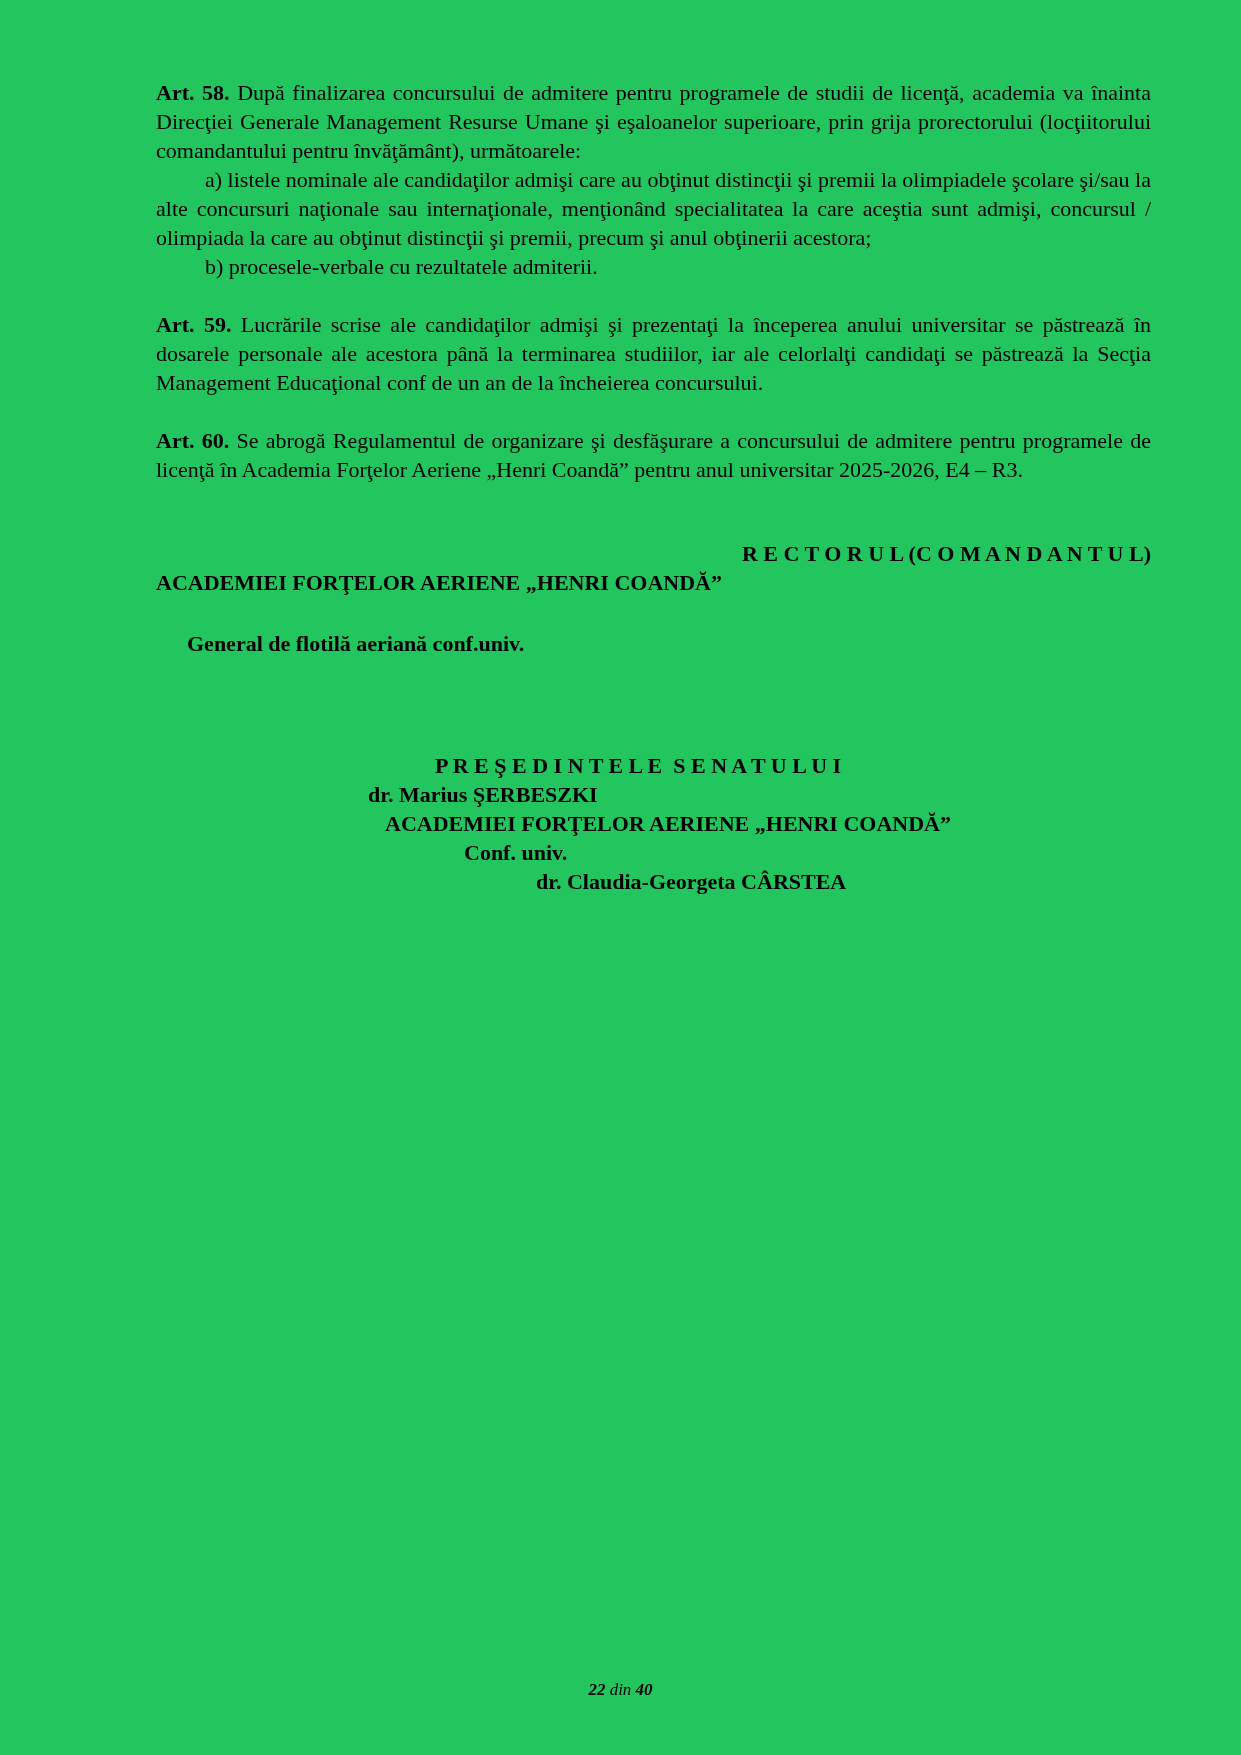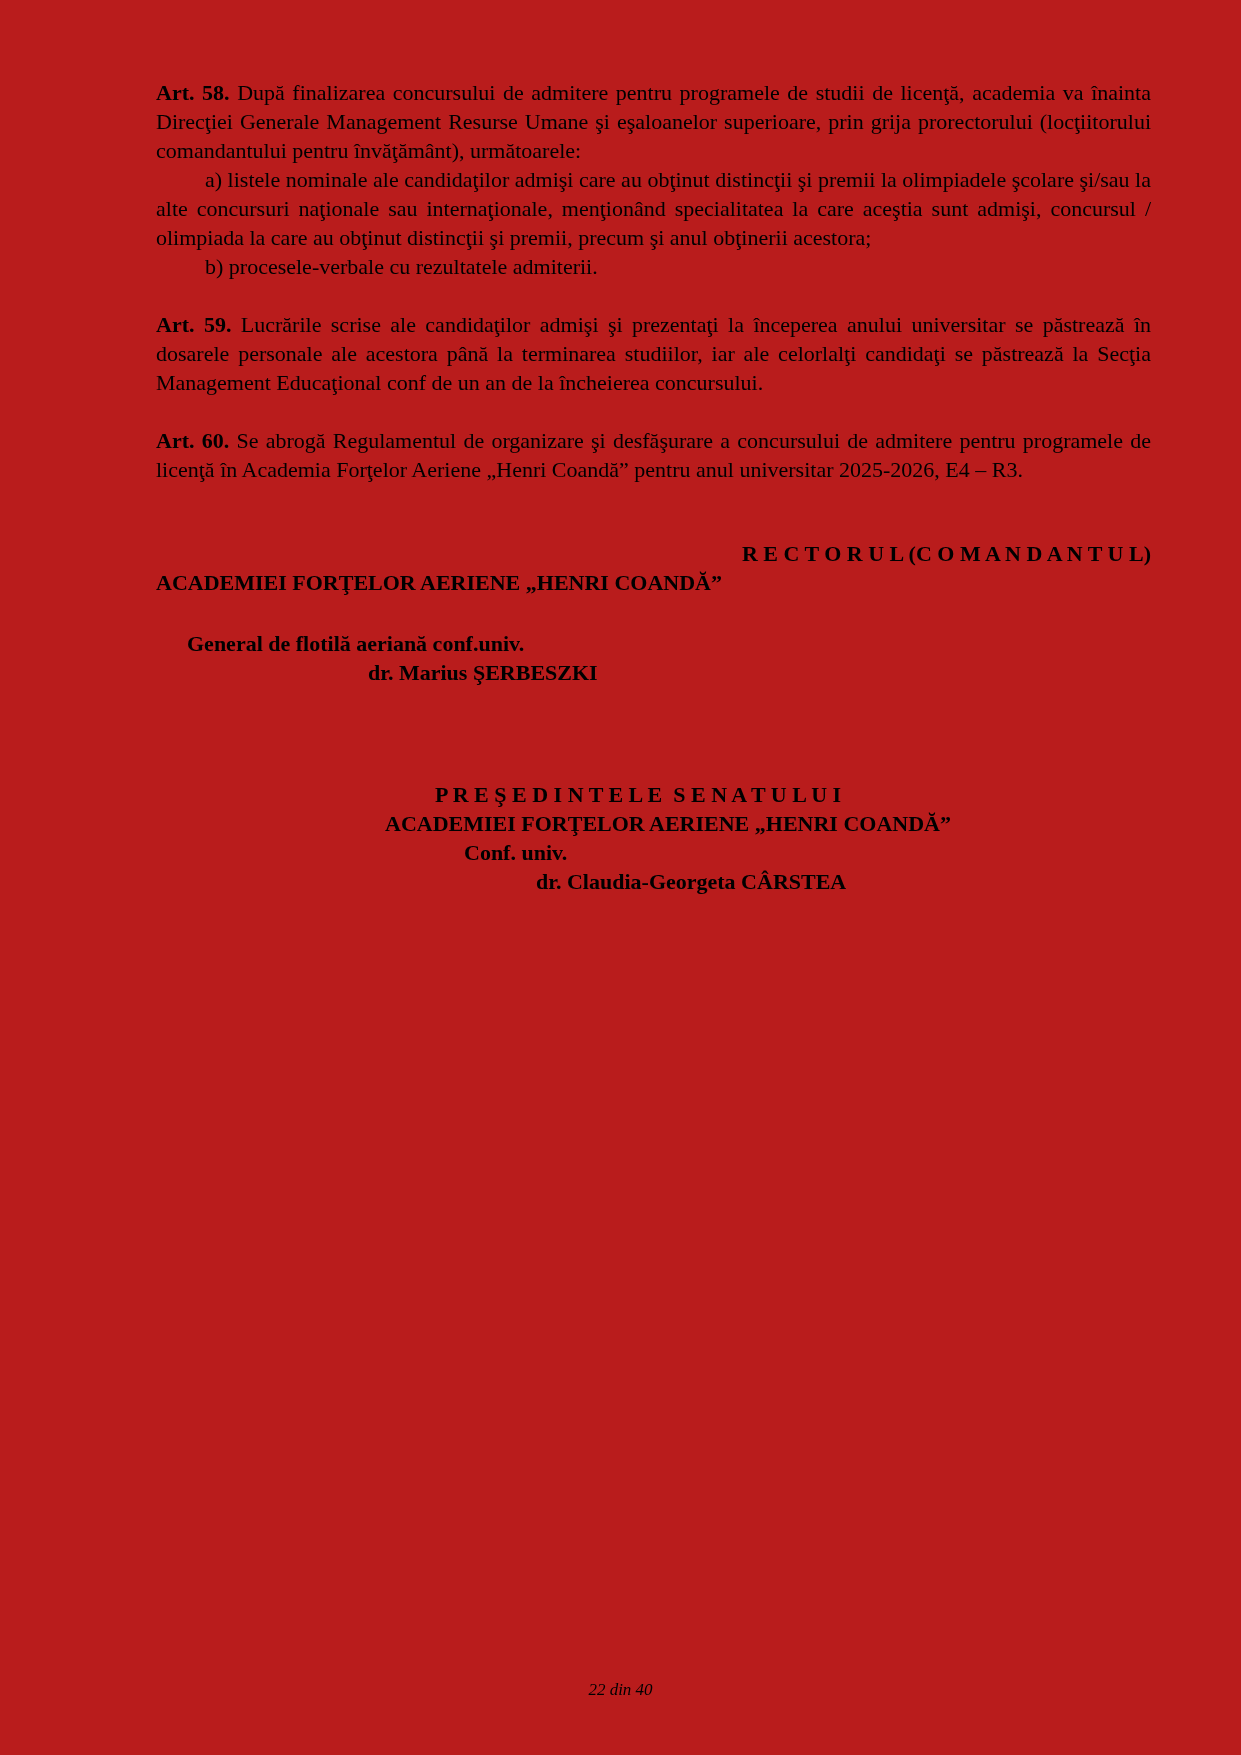--- a/index.html
+++ b/index.html
@@ -4,21 +4,21 @@
 <style>
   html, body {
     margin: 0;
     padding: 0;
     background: #ffffff;
   }
   .page {
     position: relative;
     width: 1241px;
     height: 1755px;
-    background: #b91c1c;
+    background: #22c55e;
     color: #000000;
     font-family: "Liberation Serif", serif;
     overflow: hidden;
   }
   .content {
     padding: 78px 90px 0 156px;
   }
   .par {
     margin: 0;
     font-size: 22px;
@@ -52,21 +52,21 @@
   .footer {
     position: absolute;
     left: 0;
     right: 0;
     bottom: 55px;
     text-align: center;
     font-size: 17px;
     font-style: italic;
     line-height: 20px;
   }
-  .footer .num { font-weight: normal; }
+  .footer .num { font-weight: bold; }
 </style>
 </head>
 <body>
 
 <div class="page">
   <div class="content">
 
     <p class="par">
       <b class="lead">Art. 58.</b>
       <span>După finalizarea concursului de admitere pentru programele de studii de licenţă, academia va înainta Direcţiei Generale Management Resurse Umane şi eşaloanelor superioare, prin grija prorectorului (locţiitorului comandantului pentru învăţământ), următoarele:</span>
@@ -83,23 +83,23 @@
 
     <p class="par mb">
       <b class="lead">Art. 60.</b>
       <span>Se abrogă Regulamentul de organizare şi desfăşurare a concursului de admitere pentru programele de licenţă în Academia Forţelor Aeriene „Henri Coandă” pentru anul universitar 2025-2026, E4 – R3.</span>
     </p>
 
 
     <p class="sig pre sig-rector-title">R E C T O R U L (C O M A N D A N T U L)</p>
     <p class="sig sig-rector-org">ACADEMIEI FORŢELOR AERIENE „HENRI COANDĂ”</p>
     <p class="sig sig-rector-rank">General de flotilă aeriană conf.univ.</p>
+    <p class="sig pre sig-senate-title">P R E Ş E D I N T E L E  S E N A T U L U I</p>
+
     <p class="sig sig-rector-name">dr. Marius ŞERBESZKI</p>
-
-    <p class="sig pre sig-senate-title">P R E Ş E D I N T E L E  S E N A T U L U I</p>
     <p class="sig sig-senate-org">ACADEMIEI FORŢELOR AERIENE „HENRI COANDĂ”</p>
     <p class="sig sig-senate-rank">Conf. univ.</p>
     <p class="sig sig-senate-name">dr. Claudia-Georgeta CÂRSTEA</p>
 
   </div>
 
   <div class="footer">
     <span class="num">22</span>
     <span>din</span>
     <span class="num">40</span>

